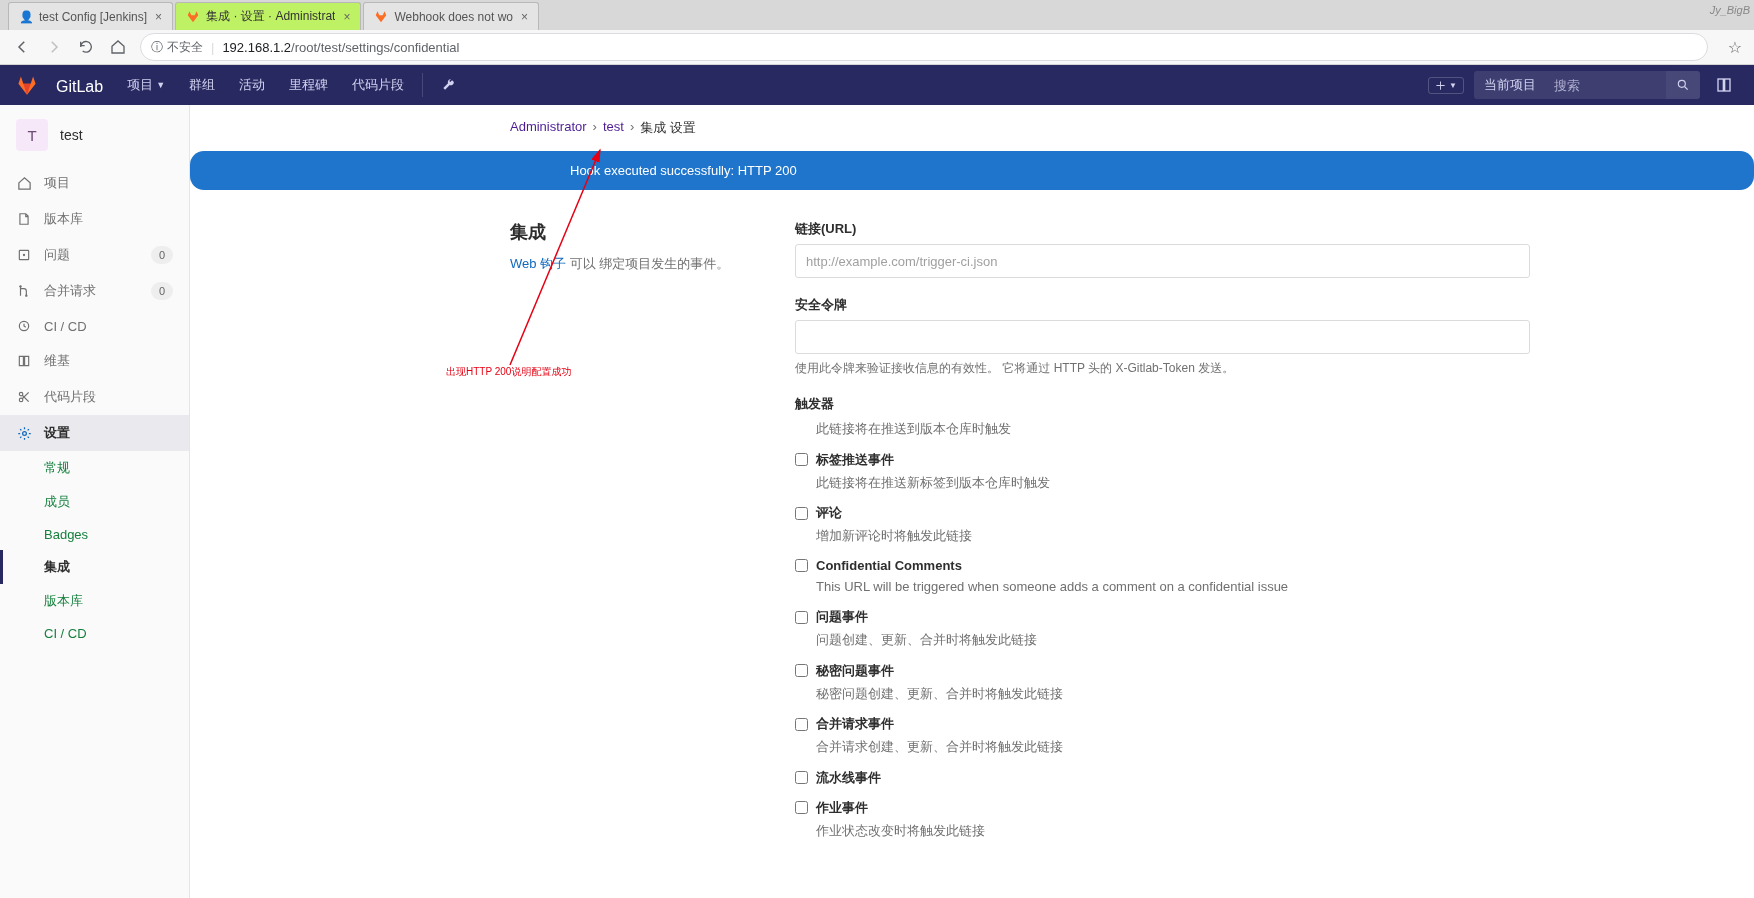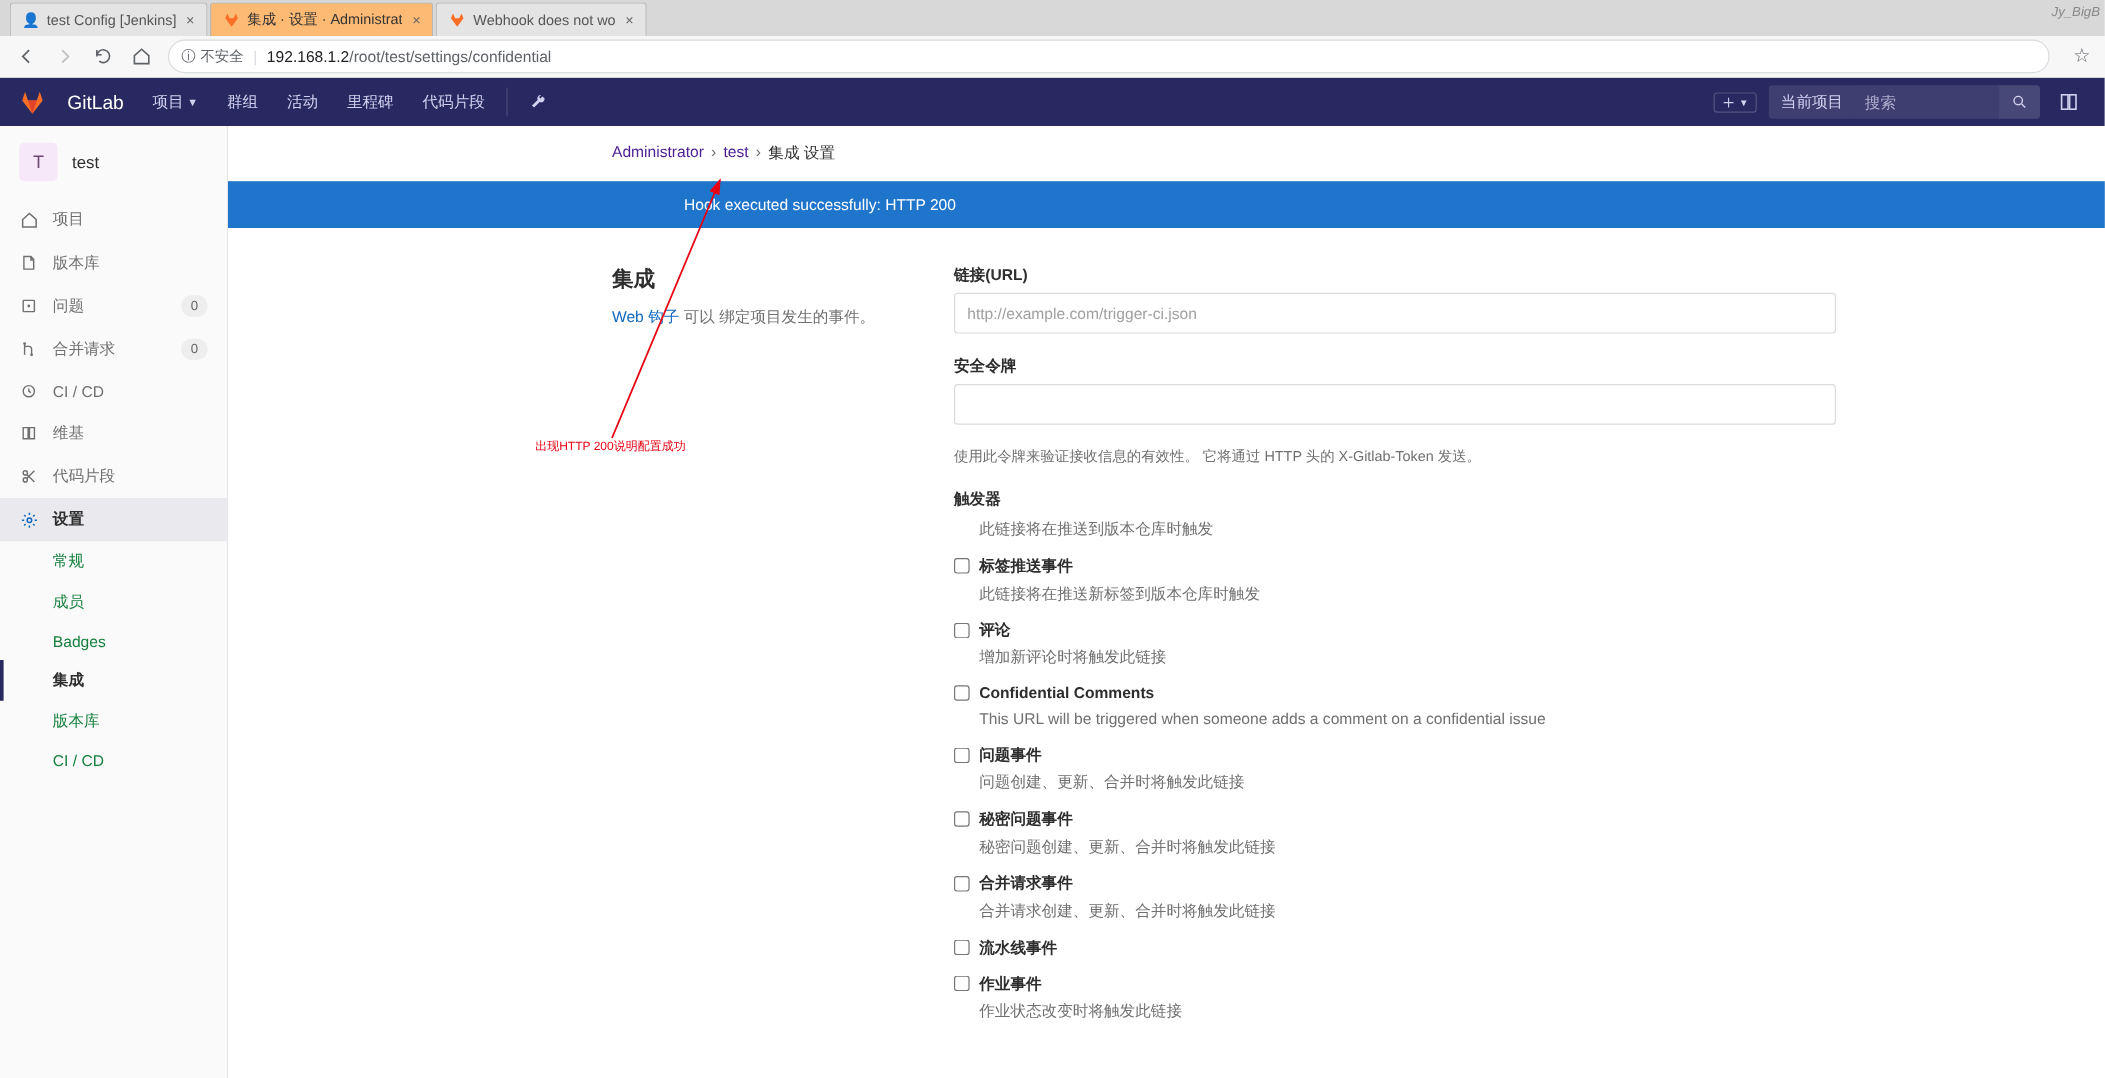--- a/index.html
+++ b/index.html
@@ -3,21 +3,21 @@
 <meta charset="utf-8">
 <style>
 * { margin: 0; padding: 0; box-sizing: border-box; }
 body { font-family: "Microsoft YaHei", -apple-system, BlinkMacSystemFont, "Segoe UI", sans-serif; font-size: 13px; color: #2e2e2e; }
 
 
 .browser-chrome { background: #f2f2f2; border-bottom: 1px solid #d4d4d4; }
 .tab-strip { display: flex; align-items: flex-end; height: 30px; padding-left: 8px; gap: 0; background: #d8d8d8; }
 .tab { display: flex; align-items: center; height: 28px; padding: 0 10px; border: 1px solid #b8b8b8; border-bottom: none; border-radius: 3px 3px 0 0; margin-right: 2px; max-width: 190px; font-size: 12px; cursor: pointer; white-space: nowrap; overflow: hidden; }
 .tab.inactive { background: #e4e4e4; color: #555; }
-.tab.active { background: #fdba74; color: #333; }
+.tab.active { background: #bef264; color: #333; }
 .tab-icon { width: 14px; height: 14px; margin-right: 6px; flex-shrink: 0; }
 .tab-title { overflow: hidden; text-overflow: ellipsis; }
 .tab-close { margin-left: 8px; font-size: 12px; color: #666; }
 .addr-bar { display: flex; align-items: center; height: 34px; padding: 0 12px; gap: 12px; background: #f7f7f7; }
 .nav-btn { width: 20px; height: 20px; display: flex; align-items: center; justify-content: center; color: #5f6368; cursor: pointer; }
 .nav-btn.disabled { color: #c0c0c0; cursor: default; }
 .url-box { flex: 1; display: flex; align-items: center; height: 28px; border: 1px solid #dadce0; border-radius: 14px; background: #fff; padding: 0 10px; gap: 8px; }
 .url-info { display: flex; align-items: center; gap: 4px; color: #5f6368; font-size: 12px; }
 .url-text { flex: 1; font-size: 13px; color: #202124; }
 .url-text .muted { color: #5f6368; }
@@ -58,39 +58,39 @@
 .sb-badge { background: #eee; color: #666; border-radius: 10px; padding: 0 8px; font-size: 11px; height: 18px; line-height: 18px; }
 .sb-sub { padding: 8px 16px 8px 44px; color: #15803d; cursor: pointer; font-size: 13px; }
 .sb-sub.active { box-shadow: inset 3px 0 0 #292961; font-weight: 600; color: #2e2e2e; }
 
 
 .crumb { padding: 14px 0 14px 0; display: flex; gap: 6px; font-size: 13px; color: #707070; margin-left: 320px; }
 .crumb a { color: #4c1d95; cursor: pointer; }
 .crumb .cur { color: #2e2e2e; font-weight: 500; }
 
 
-.alert { background: #1f75cb; color: #fff; padding: 12px 0; text-align: left; font-size: 13px; padding-left: 380px;}
+.alert { background: #1f75cb; color: #fff; padding: 12px 0; text-align: left; font-size: 13px; padding-left: 380px; border-radius: 14px;}
 
 
 .anno-arrow { position: absolute; left: 280px; top: 40px; pointer-events: none; }
 .anno-text { position: absolute; left: 256px; top: 260px; color: #e60012; font-size: 10px; pointer-events: none; }
 
 
 .main-wrap { display: flex; padding: 30px 0 60px 0; gap: 40px; margin-left: 320px; max-width: 1020px;}
 .main-left { width: 245px; flex-shrink: 0; }
 .main-left h2 { font-size: 18px; font-weight: 600; margin-bottom: 10px; color: #2e2e2e; }
 .main-left p { font-size: 13px; color: #707070; line-height: 1.6; }
 .main-left p a { color: #1068bf; }
 .main-right { flex: 1; }
 
 .fld { margin-bottom: 18px; }
 .fld-label { font-size: 13px; font-weight: 600; color: #2e2e2e; margin-bottom: 6px; display: block; }
 .fld-input { width: 100%; height: 34px; border: 1px solid #dbdbdb; border-radius: 3px; padding: 0 10px; font-size: 13px; color: #707070; outline: none; }
 .fld-input::placeholder { color: #a0a0a0; }
-.fld-help { font-size: 12px; color: #707070; margin-top: 18px; }
+.fld-help { font-size: 12px; color: #707070; margin-top: 6px; }
 
 .trig-list { }
 .trig-item { margin-bottom: 12px; }
 .trig-top { display: flex; align-items: center; gap: 8px; }
 .trig-cb { width: 13px; height: 13px; cursor: pointer; }
 .trig-name { font-size: 13px; font-weight: 600; color: #2e2e2e; }
 .trig-desc { font-size: 13px; color: #707070; margin-left: 21px; margin-top: 4px; line-height: 1.5; }
 
 svg { display: block; }
 </style>

